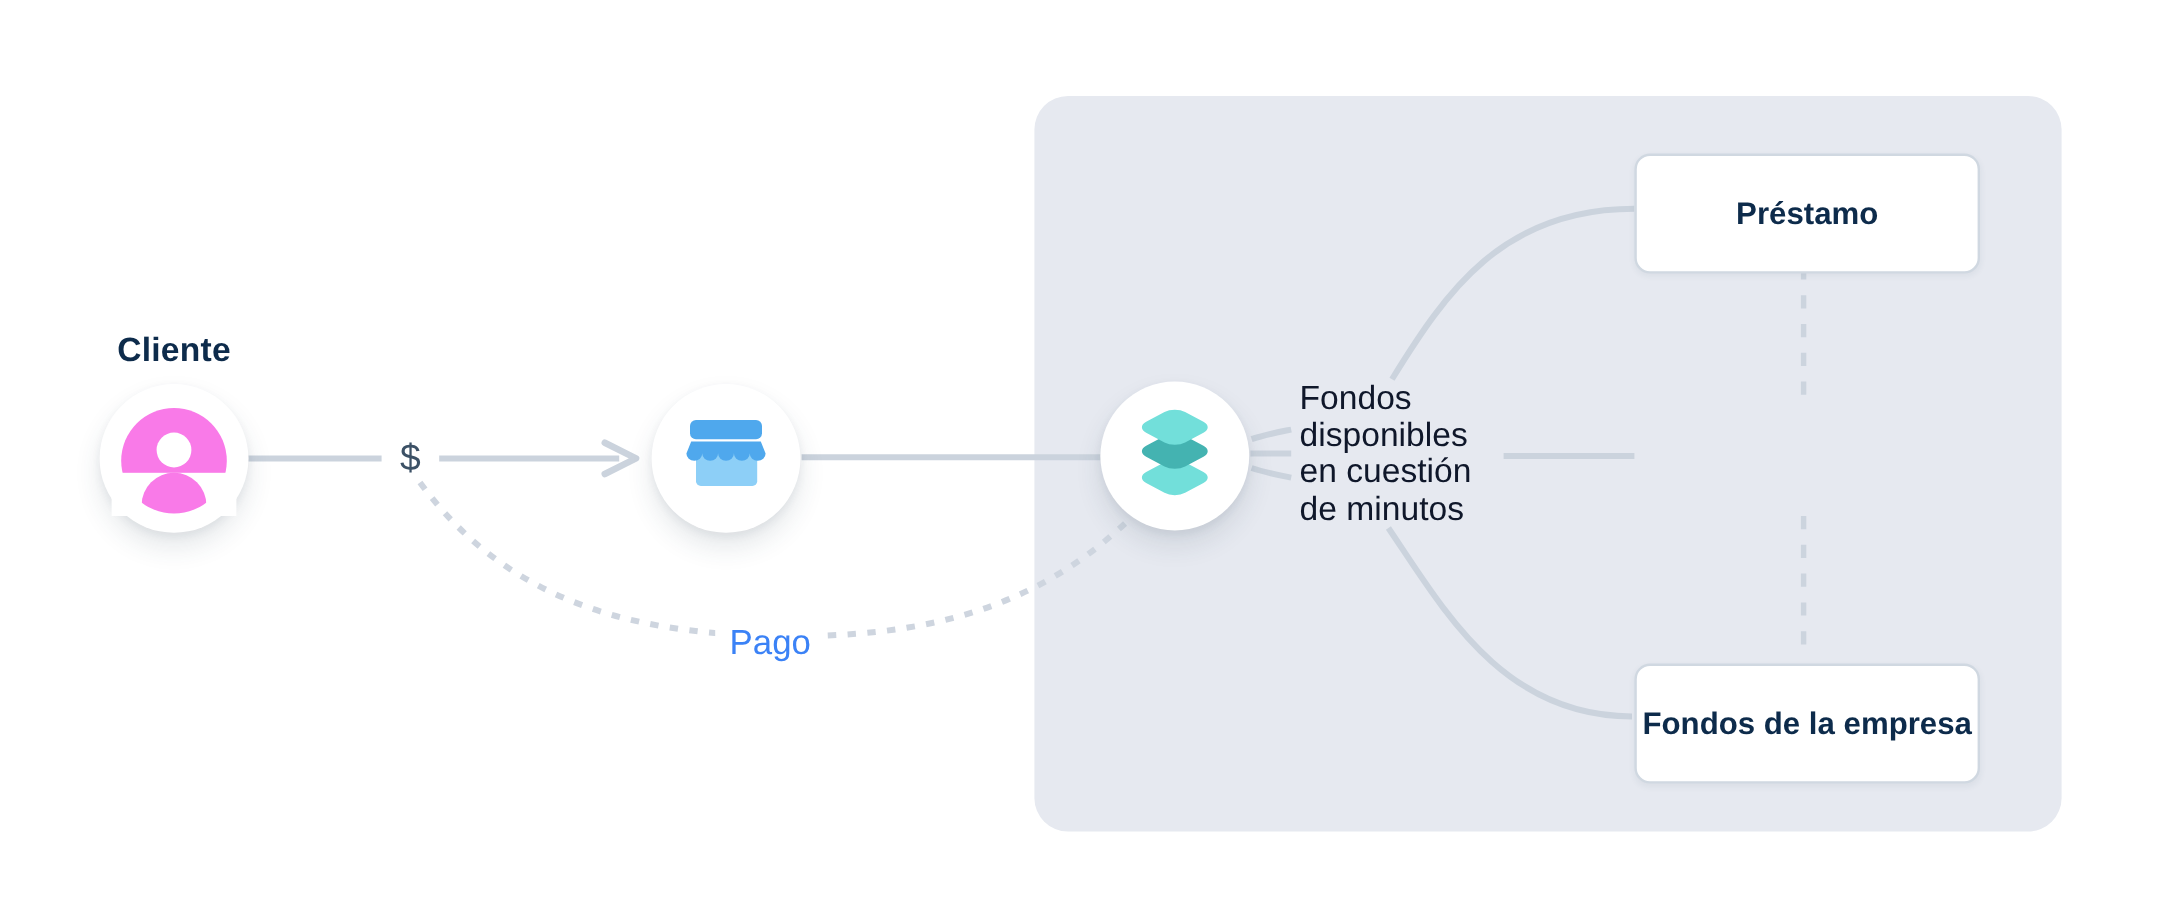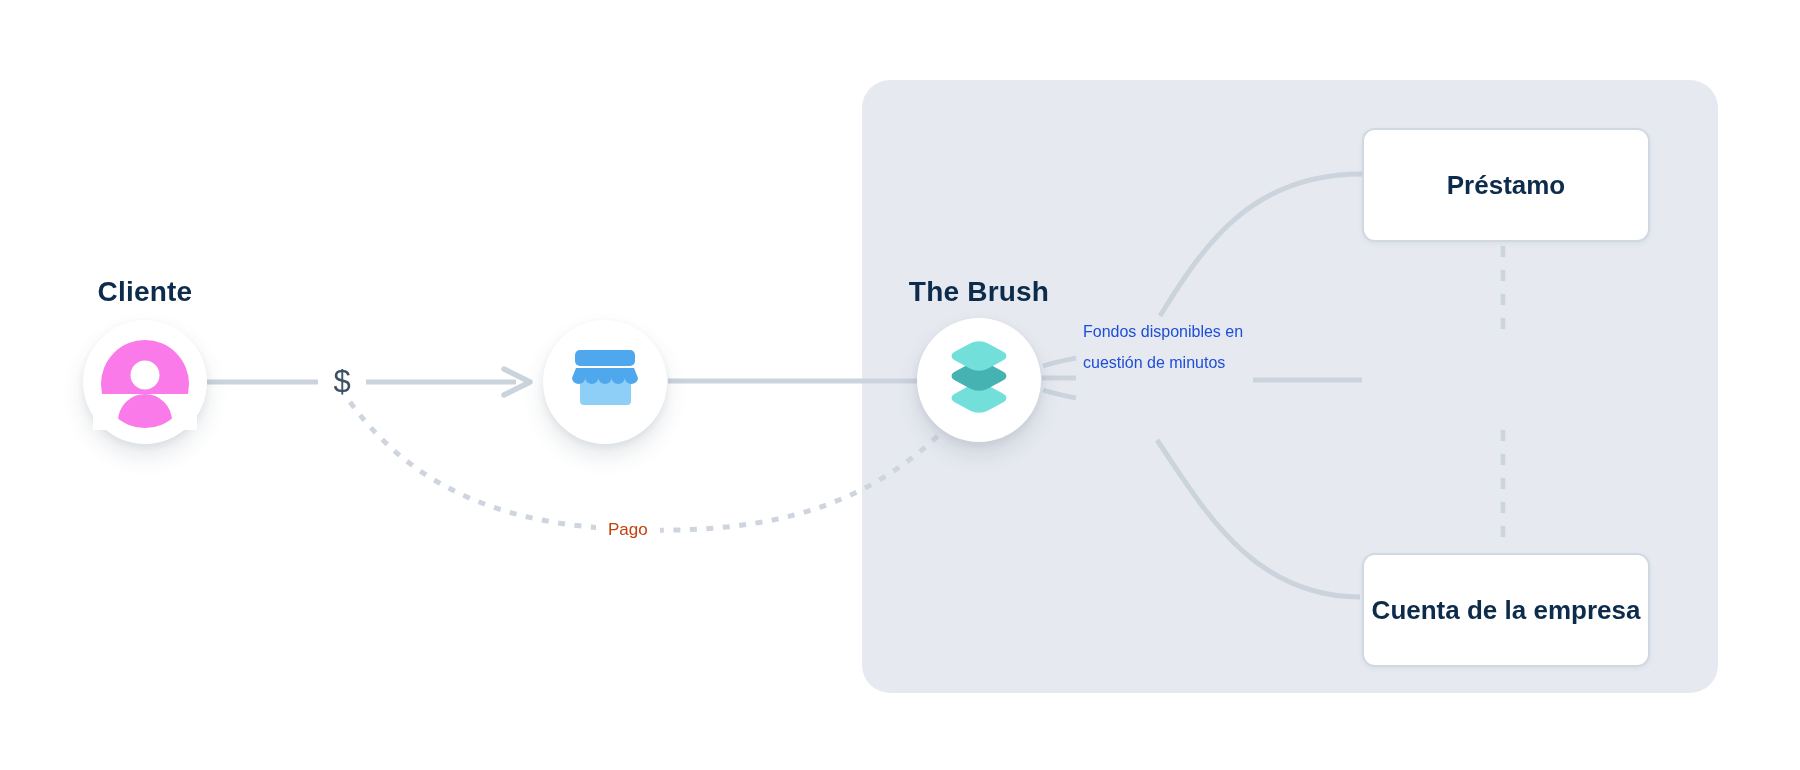--- a/index.html
+++ b/index.html
@@ -19,33 +19,33 @@
   .badge{
     position:absolute;width:124px;height:124px;border-radius:50%;background:#ffffff;
     box-shadow:0 12px 22px rgba(42,62,82,.12), 0 3px 7px rgba(42,62,82,.07);
   }
   .badge svg{position:absolute;left:0;top:0;}
   .dollar{
     position:absolute;left:320px;top:360px;width:44px;height:44px;line-height:44px;
     text-align:center;font-size:31px;color:#3c5166;
   }
   .product-box{
-    position:absolute;left:1362px;width:288px;height:114px;box-sizing:border-box;
+    position:absolute;left:1362px;width:288px;height:100px;box-sizing:border-box;
     background:#ffffff;border:2px solid #d0d8e1;border-radius:13px;
     box-shadow:0 2px 5px rgba(42,62,82,.06);
     display:flex;align-items:center;justify-content:center;
     font-size:26px;font-weight:bold;color:#0d2b4b;
   }
   .funds-note{
     position:absolute;left:1083px;top:317px;width:172px;
-    font-size:16px;line-height:30.5px;color:#1d4ed8;
+    font-size:28px;line-height:30.5px;color:#0f172a;
   }
   .pago-label{
     position:absolute;left:596px;top:517px;padding:3px 12px;background:#ffffff;
-    font-size:17px;color:#c2410c;border-radius:6px;
+    font-size:29px;color:#3b82f6;border-radius:6px;
   }
 </style>
 </head>
 <body>
 
 <div class="stage">
 
   <div class="panel"></div>
 
   <svg class="wires" width="1800" height="770" viewBox="0 0 1800 770" fill="none">
@@ -91,33 +91,32 @@
     <svg width="124" height="124" viewBox="0 0 124 124">
       <rect x="37" y="58" width="51" height="27" rx="4" fill="#8dcff7"></rect>
       <rect x="32" y="30" width="60" height="16" rx="5" fill="#4fa8ed"></rect>
       <path d="M33,48 L29,58
                a6.6,6 0 0 0 13.2,0 a6.6,6 0 0 0 13.2,0 a6.6,6 0 0 0 13.2,0
                a6.6,6 0 0 0 13.2,0 a6.6,6 0 0 0 13.2,0
                L91,48 Z" fill="#4fa8ed"></path>
     </svg>
   </div>
 
-  <div class="node-label" style="left:829px;top:274px">The Brush</div>
   <div class="badge" style="left:917px;top:318px">
     <svg width="124" height="124" viewBox="0 0 124 124">
       <rect x="-17" y="-17" width="34" height="34" rx="9" fill="#72dfda" transform="translate(62,80) scale(1.35,0.72) rotate(45)"></rect>
       <rect x="-17" y="-17" width="34" height="34" rx="9" fill="#44b3b1" transform="translate(62,58) scale(1.35,0.72) rotate(45)"></rect>
       <rect x="-17" y="-17" width="34" height="34" rx="9" fill="#72dfda" transform="translate(62,38) scale(1.35,0.72) rotate(45)"></rect>
     </svg>
   </div>
 
   <div class="funds-note">Fondos disponibles en cuestión de minutos</div>
 
   <div class="pago-label">Pago</div>
 
   <div class="product-box" style="top:128px">
     <span>Préstamo</span>
   </div>
   <div class="product-box" style="top:553px">
-    <span>Cuenta de la empresa</span>
+    <span>Fondos de la empresa</span>
   </div>
 
 </div>
 
 </body></html>

